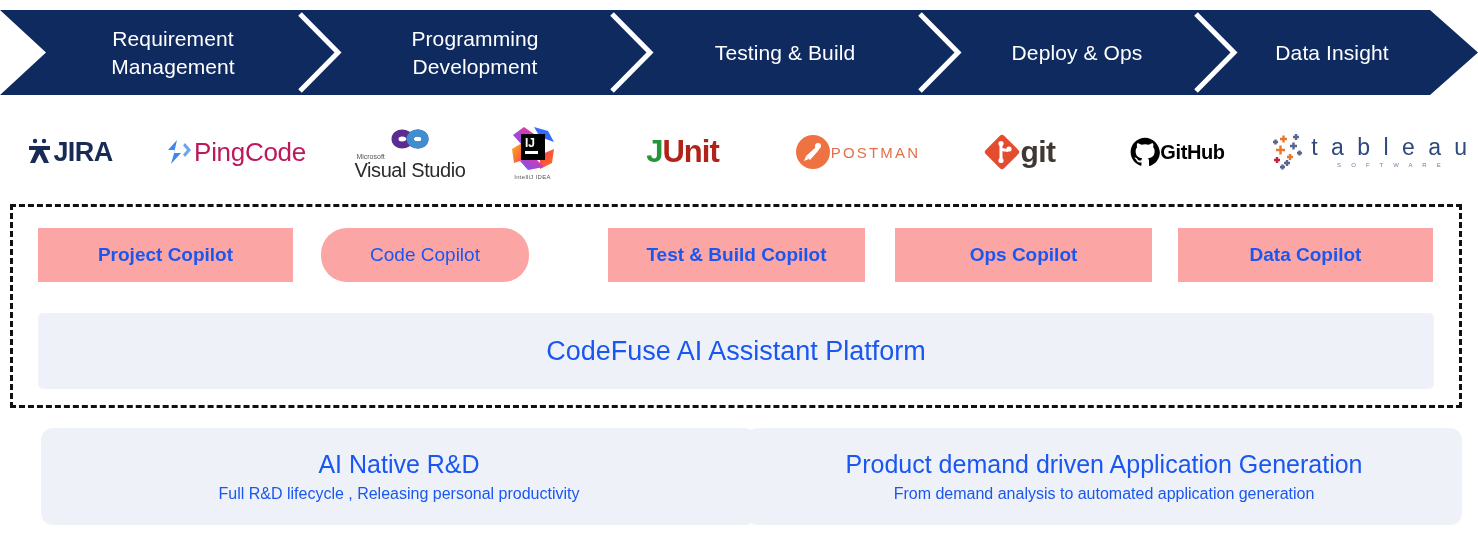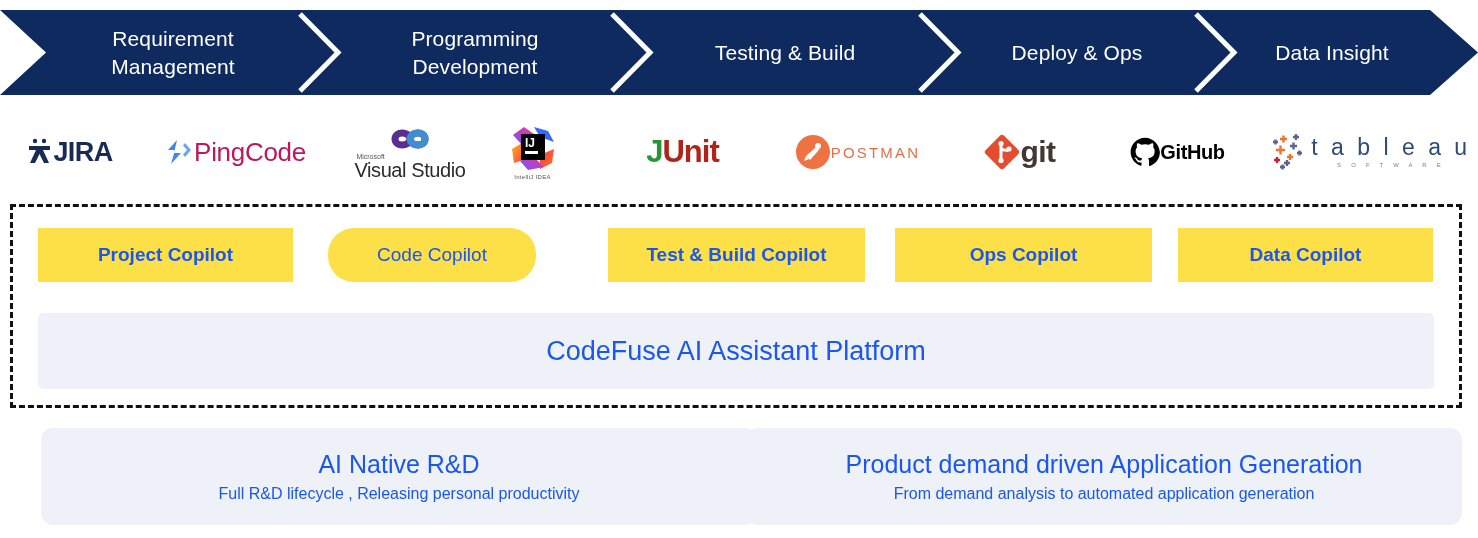--- a/index.html
+++ b/index.html
@@ -84,21 +84,21 @@
     background: transparent;
   }
   .copilot-row {
     position: absolute;
     left: 10px; top: 228px;
     width: 1452px; height: 54px;
   }
   .copilot {
     position: absolute;
     top: 0; height: 54px;
-    background: #fde047;
+    background: #fca5a5;
     display: flex; align-items: center; justify-content: center;
     color: #1a56f0;
     font-size: 19px;
   }
   .copilot.bold { font-weight: bold; }
 
   .platform-bar {
     position: absolute;
     left: 38px; top: 313px;
     width: 1396px; height: 76px;
@@ -301,21 +301,21 @@
       </div>
     </div>
   </div>
 
   <div class="dashed-box"></div>
 
   <div class="copilot-row">
     <div class="copilot bold" style="left:28px;width:255px;">
       <span>Project Copilot</span>
     </div>
-    <div class="copilot" style="left:318px;width:208px;border-radius:26px;">
+    <div class="copilot" style="left:311px;width:208px;border-radius:26px;">
       <span>Code Copilot</span>
     </div>
     <div class="copilot bold" style="left:598px;width:257px;">
       <span>Test &amp; Build Copilot</span>
     </div>
     <div class="copilot bold" style="left:885px;width:257px;">
       <span>Ops Copilot</span>
     </div>
     <div class="copilot bold" style="left:1168px;width:255px;">
       <span>Data Copilot</span>

